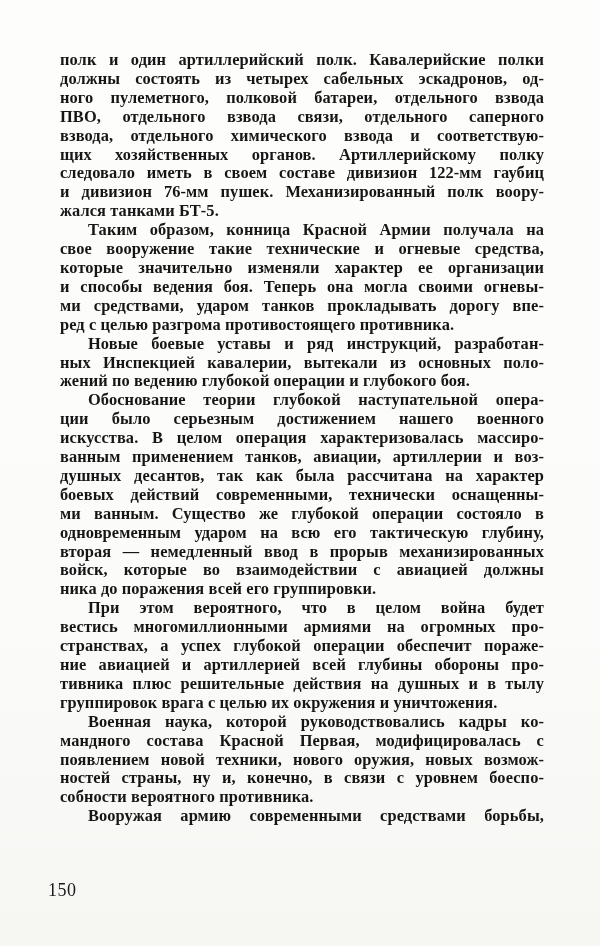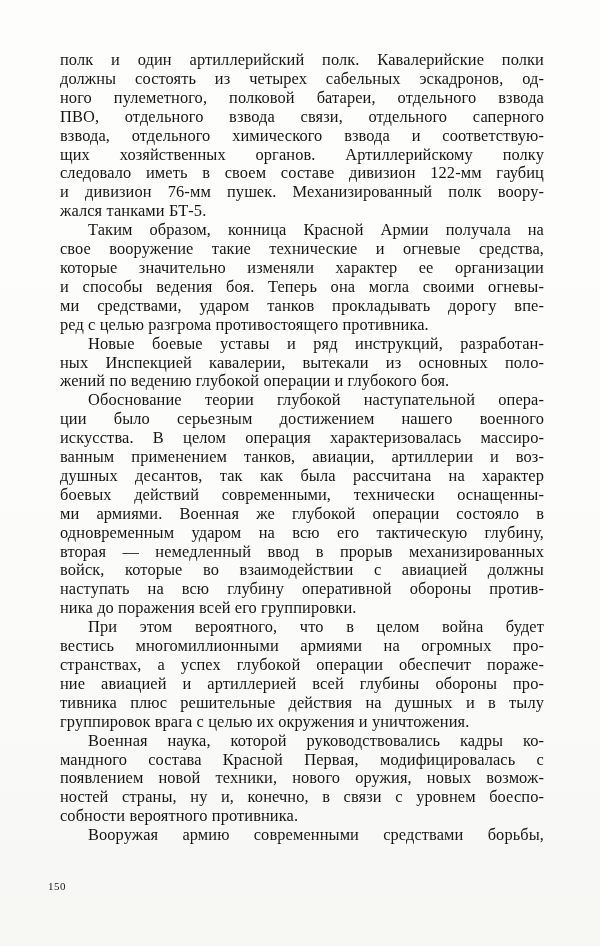--- a/index.html
+++ b/index.html
@@ -15,40 +15,41 @@
     height: 946px;
     background: linear-gradient(180deg, #fdfdfc 0%, #fbfbf9 65%, #f6f6f3 100%);
     font-family: "Liberation Serif", "DejaVu Serif", serif;
     color: #161616;
   }
   .text-block {
     position: absolute;
     top: 51px;
     left: 60px;
     width: 484px;
+    font-weight: bold;
   }
   .line {
     font-size: 16.4px;
     line-height: 18.9px;
     white-space: normal;
     text-align: justify;
     text-align-last: justify;
     letter-spacing: 0.1px;
   }
   .line.indent {
     text-indent: 28px;
   }
   .line.last {
     text-align-last: left;
   }
   .page-number {
     position: absolute;
     left: 48px;
     top: 880px;
-    font-size: 11px;
+    font-size: 18px;
     letter-spacing: 0.5px;
     color: #1a1a1a;
   }
 </style>
 </head>
 <body>
 
 <div class="page">
   <div class="text-block">
       <div class="line">полк и один артиллерийский полк. Кавалерийские полки</div>
@@ -68,25 +69,24 @@
       <div class="line last">ред с целью разгрома противостоящего противника.</div>
       <div class="line indent">Новые боевые уставы и ряд инструкций, разработан-</div>
       <div class="line">ных Инспекцией кавалерии, вытекали из основных поло-</div>
       <div class="line last">жений по ведению глубокой операции и глубокого боя.</div>
       <div class="line indent">Обоснование теории глубокой наступательной опера-</div>
       <div class="line">ции было серьезным достижением нашего военного</div>
       <div class="line">искусства. В целом операция характеризовалась массиро-</div>
       <div class="line">ванным применением танков, авиации, артиллерии и воз-</div>
       <div class="line">душных десантов, так как была рассчитана на характер</div>
       <div class="line">боевых действий современными, технически оснащенны-</div>
-      <div class="line">ми армиями. Военная же глубокой операции состояло в</div>
+      <div class="line">ми ванным. Существо же глубокой операции состояло в</div>
       <div class="line">одновременным ударом на всю его тактическую глубину,</div>
       <div class="line">вторая — немедленный ввод в прорыв механизированных</div>
       <div class="line">войск, которые во взаимодействии с авиацией должны</div>
-      <div class="line">наступать на всю глубину оперативной обороны против-</div>
       <div class="line last">ника до поражения всей его группировки.</div>
       <div class="line indent">При этом вероятного, что в целом война будет</div>
       <div class="line">вестись многомиллионными армиями на огромных про-</div>
       <div class="line">странствах, а успех глубокой операции обеспечит пораже-</div>
       <div class="line">ние авиацией и артиллерией всей глубины обороны про-</div>
       <div class="line">тивника плюс решительные действия на душных и в тылу</div>
       <div class="line last">группировок врага с целью их окружения и уничтожения.</div>
       <div class="line indent">Военная наука, которой руководствовались кадры ко-</div>
       <div class="line">мандного состава Красной Первая, модифицировалась с</div>
       <div class="line">появлением новой техники, нового оружия, новых возмож-</div>

